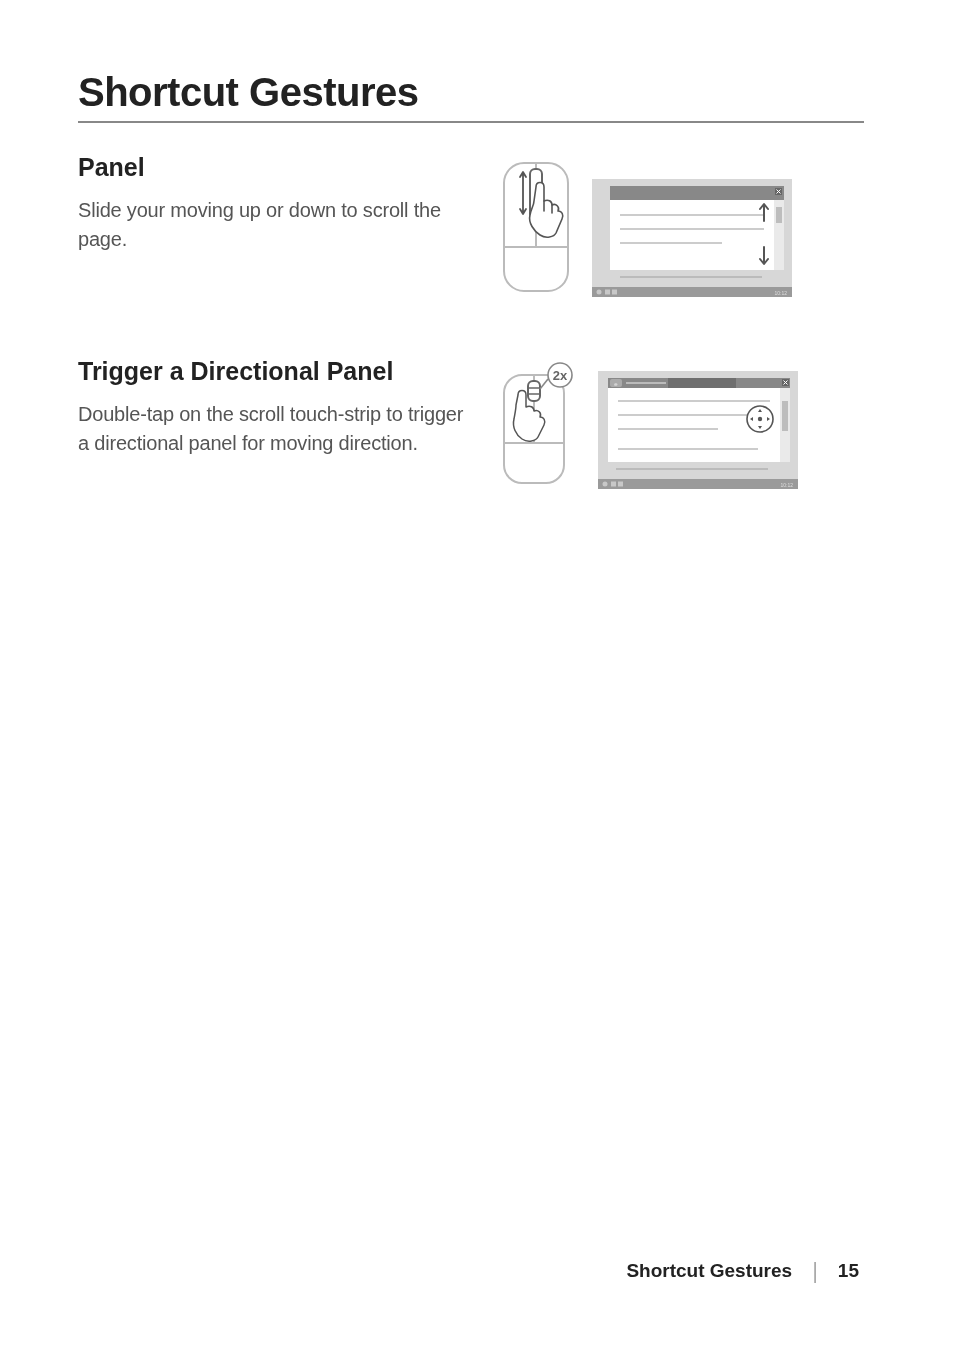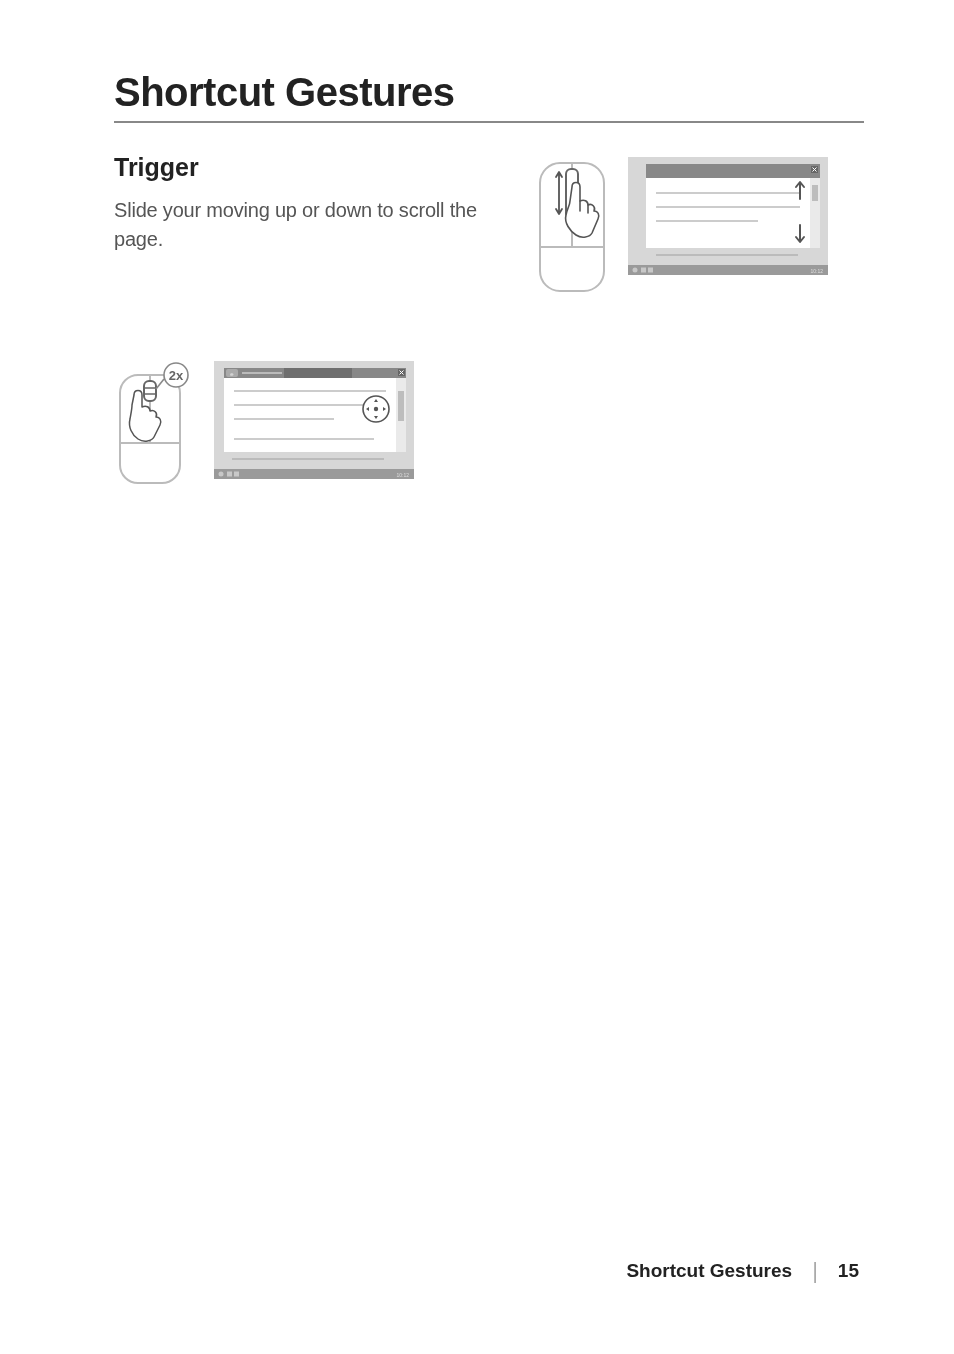--- a/index.html
+++ b/index.html
@@ -1,26 +1,26 @@
 <!DOCTYPE html>
 <html><head>
 <meta charset="utf-8">
 <style>
   * { box-sizing: border-box; margin: 0; padding: 0; }
   html, body { width: 954px; height: 1354px; background: #fff; font-family: "Segoe UI", "Helvetica Neue", Arial, sans-serif; color: #333; }
   .page {
-    width: 954px; height: 1354px; position: relative; padding: 70px 90px 60px 114px;
+    width: 954px; height: 1354px; position: relative; padding: 70px 90px 60px 78px;
   }
   .page-title {
     font-size: 40px; font-weight: 700; color: #222; letter-spacing: -0.5px;
     border-bottom: 2px solid #888; padding-bottom: 6px; margin-bottom: 30px;
   }
   .section { margin-bottom: 60px; display: flex; gap: 30px; align-items: flex-start; }
   .section .text-col { flex: 0 0 390px; }
-  .section .img-col { flex: 1; display: flex; gap: 18px; align-items: flex-start; padding-top: 4px; }
+  .section .img-col { flex: 1; display: flex; gap: 18px; align-items: flex-end; padding-top: 4px; }
   .section-heading {
     font-size: 25px; font-weight: 700; color: #222; margin-bottom: 14px;
   }
   .section-body {
     font-size: 20px; color: #555; line-height: 1.45; letter-spacing: -0.2px;
   }
   .footer {
     position: absolute; bottom: 70px; right: 95px; font-size: 19px; color: #222;
     display: flex; align-items: center; gap: 20px;
   }
@@ -31,21 +31,21 @@
 </style>
 </head>
 <body>
 
 <div class="page">
 
   <h1 class="page-title">Shortcut Gestures</h1>
 
   <div class="section">
     <div class="text-col">
-      <div class="section-heading">Trigger</div>
+      <div class="section-heading">Panel</div>
       <div class="section-body">Slide your moving up or down to scroll the page.</div>
     </div>
     <div class="img-col">
 
       <svg width="76" height="140" viewBox="0 0 76 140">
         <rect x="6" y="6" width="64" height="128" rx="20" ry="20" fill="#fff" stroke="#bbb" stroke-width="2"></rect>
         <line x1="6" y1="90" x2="70" y2="90" stroke="#bbb" stroke-width="2"></line>
         <line x1="38" y1="6" x2="38" y2="90" stroke="#bbb" stroke-width="2"></line>
 
         <rect x="32" y="12" width="12" height="50" rx="5" fill="#fff" stroke="#666" stroke-width="2"></rect>
@@ -85,20 +85,24 @@
         <rect x="0" y="108" width="200" height="10" fill="#9a9a9a"></rect>
         <circle cx="7" cy="113" r="2.5" fill="#c8c8c8"></circle>
         <rect x="13" y="110.5" width="5" height="5" fill="#c8c8c8"></rect>
         <rect x="20" y="110.5" width="5" height="5" fill="#c8c8c8"></rect>
         <text x="195" y="115.5" font-size="5" fill="#ddd" text-anchor="end">10:12</text>
       </svg>
     </div>
   </div>
 
   <div class="section">
+    <div class="text-col">
+      <div class="section-heading">Trigger a Directional Panel</div>
+      <div class="section-body">Double-tap on the scroll touch-strip to trigger a directional panel for moving direction.</div>
+    </div>
     <div class="img-col">
 
       <svg width="82" height="128" viewBox="0 0 82 128">
         <rect x="6" y="14" width="60" height="108" rx="18" ry="18" fill="#fff" stroke="#bbb" stroke-width="2"></rect>
         <line x1="6" y1="82" x2="66" y2="82" stroke="#bbb" stroke-width="2"></line>
         <line x1="36" y1="14" x2="36" y2="82" stroke="#bbb" stroke-width="2"></line>
 
         <rect x="30" y="20" width="12" height="20" rx="5" fill="#fff" stroke="#666" stroke-width="2"></rect>
         <line x1="30" y1="27" x2="42" y2="27" stroke="#666" stroke-width="1.5"></line>
         <line x1="30" y1="33" x2="42" y2="33" stroke="#666" stroke-width="1.5"></line>

